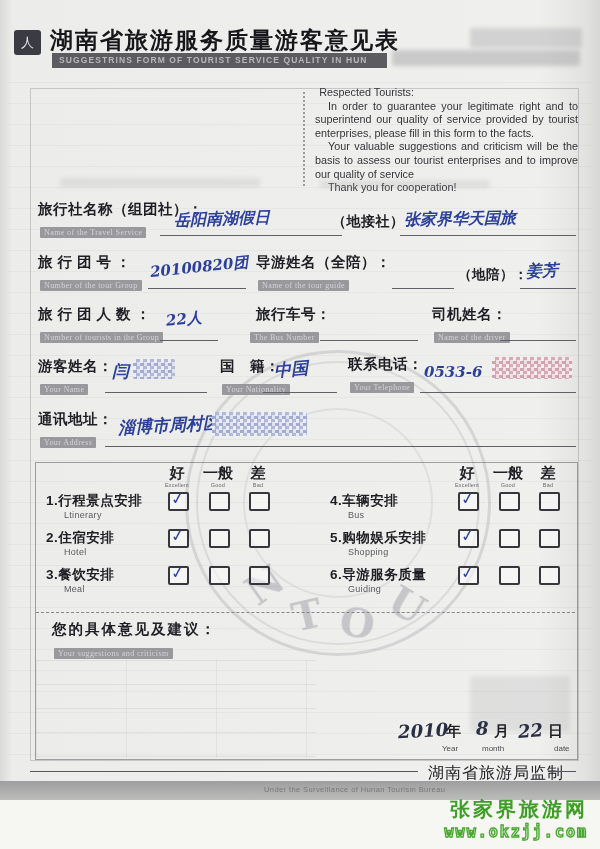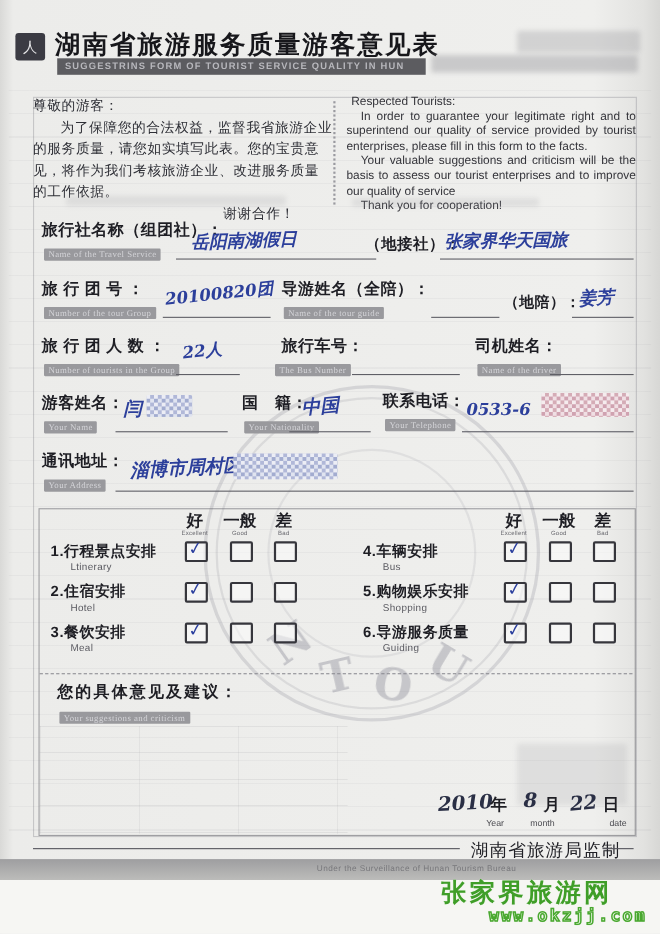--- a/index.html
+++ b/index.html
@@ -53,24 +53,24 @@
   .cb{width:17px;height:15px;border:2px solid #36363c;border-radius:2px;background:rgba(252,252,252,.55);}
   .cb.on::after{content:"✓";position:absolute;left:1px;top:-5px;color:#2b3f9e;font-size:16px;
     font-weight:bold;transform:rotate(-8deg);font-family:"DejaVu Sans",sans-serif;}
   .dashed-sep{left:36px;top:612px;width:539px;border-top:1.6px dashed #85858c;}
   
   .date-unit{font-weight:bold;font-size:15px;color:#1e1e24;}
   .date-en{font-size:8px;color:#4c4c52;}
   .footer-rule{border-top:1.6px solid #55555c;}
   .supervision{font-weight:normal;font-size:16px;color:#202026;letter-spacing:1px;white-space:nowrap;filter:blur(.15px);}
   .grayband{left:0;top:781px;width:600px;height:19px;background:linear-gradient(180deg,#9e9ea0,#bcbcba);}
-  .grayband-text{left:288px;top:785px;font-size:7.5px;color:#77777b;letter-spacing:.4px;filter:blur(.5px);white-space:nowrap;}
+  .grayband-text{left:264px;top:785px;font-size:7.5px;color:#77777b;letter-spacing:.4px;filter:blur(.5px);white-space:nowrap;}
   .bottom-strip{left:0;top:800px;width:600px;height:49px;background:#f6f6f3;}
-  .wm-name{left:370px;top:796px;width:218px;text-align:center;font-family:"DejaVu Serif",serif;
-    font-weight:bold;font-size:23px;letter-spacing:3px;color:#3f9e28;text-shadow:0 0 1px #d9efcf;white-space:nowrap;}
+  .wm-name{left:370px;top:796px;width:218px;text-align:right;font-family:"DejaVu Serif",serif;
+    font-weight:bold;font-size:20px;letter-spacing:3px;color:#3f9e28;text-shadow:0 0 1px #d9efcf;white-space:nowrap;}
   .wm-url{left:408px;top:823px;width:180px;text-align:right;font-family:"DejaVu Sans Mono",monospace;
     font-weight:bold;font-size:15px;letter-spacing:2px;color:#eef7e8;-webkit-text-stroke:1.3px #49a82f;
     text-shadow:0 0 1px #49a82f;white-space:nowrap;}
   
   .seal{left:185px;top:350px;width:300px;height:300px;border:3px solid rgba(125,125,138,.22);border-radius:50%;}
   .seal-ring2{position:absolute;left:8px;top:8px;right:8px;bottom:8px;border:2px solid rgba(125,125,138,.17);border-radius:50%;}
   .seal-ring3{position:absolute;left:55px;top:55px;right:55px;bottom:55px;border:2px solid rgba(125,125,138,.13);border-radius:50%;}
   .seal-letter{position:absolute;font-family:"DejaVu Serif",serif;font-weight:bold;font-size:40px;
     color:rgba(105,105,122,.30);filter:blur(.6px);}
 </style>
@@ -90,25 +90,20 @@
     <span class="seal-letter" style="left:152px;top:246px;transform:rotate(9deg);">O</span>
     <span class="seal-letter" style="left:202px;top:228px;transform:rotate(31deg);">U</span>
   </div>
 
   <div class="abs logo">人</div>
   <div class="abs title">湖南省旅游服务质量游客意见表</div>
   <div class="abs subtitle">SUGGESTRINS FORM OF TOURIST SERVICE QUALITY IN HUN</div>
   <div class="ghost" style="left:470px;top:28px;width:112px;height:20px;"></div>
   <div class="ghost" style="left:392px;top:50px;width:188px;height:16px;opacity:.42;"></div>
 
-  <div class="abs intro-cn">
-    <div>尊敬的游客：</div>
-    <p class="body">为了保障您的合法权益，监督我省旅游企业的服务质量，请您如实填写此表。您的宝贵意见，将作为我们考核旅游企业、改进服务质量的工作依据。</p>
-    <div class="closing">谢谢合作！</div>
-  </div>
   <div class="abs intro-divider"></div>
   <div class="abs intro-en">
     <p class="first">Respected Tourists:</p>
     <p>In order to guarantee your legitimate right and to superintend our quality of service provided by tourist enterprises, please fill in this form to the facts.</p>
     <p>Your valuable suggestions and criticism will be the basis to assess our tourist enterprises and to improve our quality of service</p>
     <p>Thank you for cooperation!</p>
   </div>
   <div class="ghost light" style="left:60px;top:178px;width:200px;height:9px;"></div>
   <div class="ghost light" style="left:320px;top:180px;width:170px;height:8px;"></div>
 

